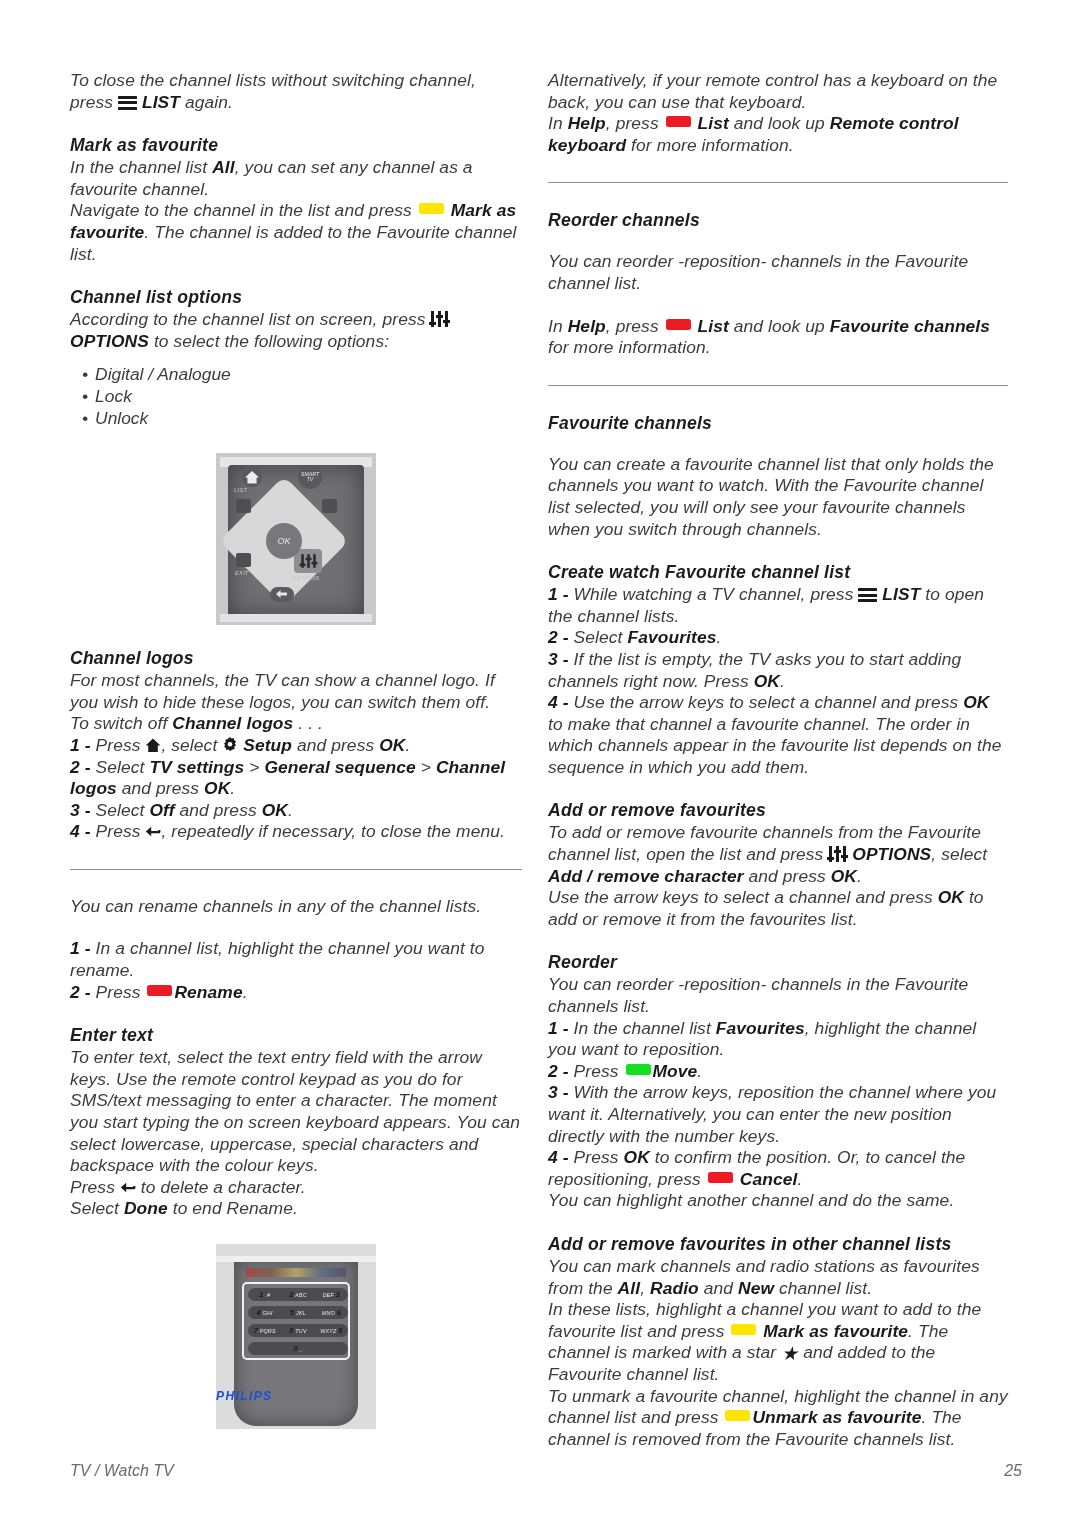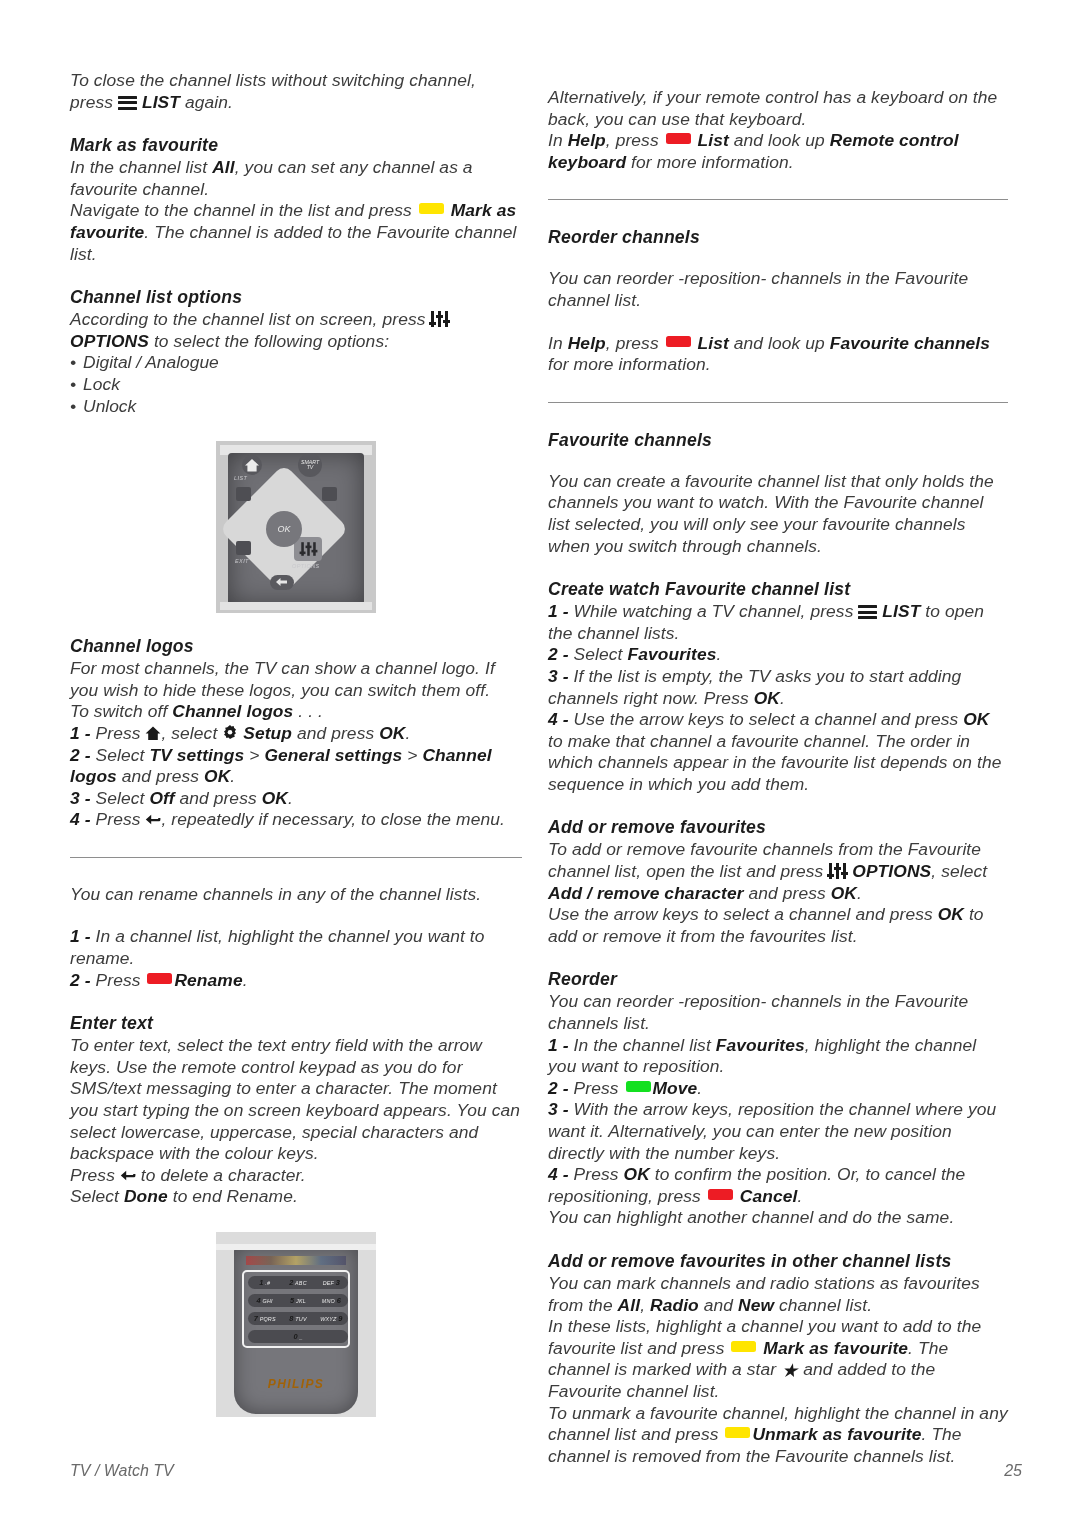--- a/index.html
+++ b/index.html
@@ -11,26 +11,26 @@
     color:#3c3c3c;
     -webkit-font-smoothing:antialiased;
   }
   .page { position:relative; width:1080px; height:1528px; padding:70px 72px 0 70px;font-style:italic; }
   .cols { display:flex; gap:26px; align-items:flex-start; }
   .col { width:460px; }
   .col.right { width:468px; }
 
   p, .line { margin:0; font-size:17.4px; line-height:21.6px; letter-spacing:0.1px; }
   .blk { margin:0 0 21px 0; }
-  .blk.tight { margin-bottom:0;margin-top:17px; }
+  .blk.tight { margin-bottom:0; }
   h3 { margin:0 0 1px 0; font-size:17.6px; line-height:22px; font-weight:bold; color:#1d1d1d; letter-spacing:0.2px; }
   h3.spaced { margin-bottom:20px; }
   b, strong { color:#1a1a1a; font-weight:bold; }
   .num { font-weight:bold; color:#1a1a1a; }
-  ul { margin:0; padding:0; list-style:none; }
+  ul { margin:12px; padding:0; list-style:none; }
   li { font-size:17.4px; line-height:21.6px; }
   li:before { content:"\2022"; margin-right:7px; }
 
   hr.rule { border:0; border-top:1.3px solid #8e8e8e; margin:26px 0 26px 0; }
 
   
   .chip { display:inline-block; width:25px; height:11px; border-radius:2.5px; vertical-align:2px; margin:0 2px; }
   .chip.yellow { background:#ffe500; }
   .chip.red { background:#ed1c24; }
   .chip.green { background:#13e020; }
@@ -79,22 +79,22 @@
   .r2-body { position:absolute; left:18px; top:14px; width:124px; height:168px; background:#76767b;
              border-radius:5px 5px 22px 22px; box-shadow: inset 0 0 20px rgba(0,0,0,.4); }
   .r2-shelf { position:absolute; left:0px; top:12px; width:160px; height:6px; background:#efefef; }
   .r2-strip { position:absolute; left:30px; top:24px; width:100px; height:9px;
               background:linear-gradient(90deg,#b43b3b,#7a5f4a,#c9b25f,#5a6d86,#4a4a66); opacity:.75; }
   .r2-keys { position:absolute; left:26px; top:38px; width:108px; height:78px; border:2.5px solid #f2f2f2; border-radius:5px; }
   .r2-row { position:absolute; left:4px; width:100px; height:13px; background:#4b4b50; border-radius:7px;
             display:flex; align-items:center; color:#e9e9e9; font-size:5.4px; }
   .r2-k { flex:1; text-align:center; letter-spacing:.2px; }
   .r2-k b { font-size:7.4px; font-weight:bold; }
-  .r2-brand { position:absolute; left:0; bottom:26px; width:160px; text-align:center;
-              color:#a16207; font-size:12px; font-weight:bold; letter-spacing:1.4px; }
+  .r2-brand { position:absolute; left:0; bottom:26px; width:160px; 
+              color:#1d4ed8; font-size:12px; font-weight:bold; letter-spacing:1.4px; }
 
   .footer { position:absolute; left:70px; right:58px; bottom:48px; display:flex; justify-content:space-between;
             font-size:16px; color:#6a6a6a; }
 </style>
 </head>
 <body>
 
 <div class="page">
   <div class="cols">
 
@@ -164,21 +164,21 @@
       <div class="blk">
         <h3>Channel logos</h3>
         <p>For most channels, the TV can show a channel logo. If you wish to hide these logos, you can switch them off.</p>
         <p><span>To switch off </span><b>Channel logos</b><span> . . .</span></p>
         <p><span class="num">1 -</span> <span>Press </span><svg class="ic ic-home" viewBox="0 0 16 15" aria-hidden="true">
               <path d="M8 0.6 L15.4 7.4 H12.8 V14 H3.2 V7.4 H0.6 Z" fill="#1a1a1a"></path>
             </svg><span>, select </span><svg class="ic ic-gear" viewBox="0 0 16 16" aria-hidden="true">
               <path d="M8 0 l1.5 1.6 2.1-.6.6 2.1L14 4.6l-1.2 1.8L14 8.2l-1.8 1.5.6 2.1-2.1.6L8 14l-1.5-1.6-2.1.6-.6-2.1L2 9.7l1.2-1.5L2 6.4l1.8-1.5L3.2 2.8l2.1-.6z" fill="#1a1a1a"></path>
               <circle cx="8" cy="7.2" r="2.3" fill="#fff"></circle>
             </svg> <b>Setup</b><span> and press </span><b>OK</b><span>.</span></p>
-        <p><span class="num">2 -</span> <span>Select </span><b>TV settings</b> &gt; <b>General settings</b> &gt; <b>Channel logos</b><span> and press </span><b>OK</b><span>.</span></p>
+        <p><span class="num">2 -</span> <span>Select </span><b>TV settings</b> &gt; <b>General sequence</b> &gt; <b>Channel logos</b><span> and press </span><b>OK</b><span>.</span></p>
         <p><span class="num">3 -</span> <span>Select </span><b>Off</b><span> and press </span><b>OK</b><span>.</span></p>
         <p><span class="num">4 -</span> <span>Press </span><svg class="ic ic-back" viewBox="0 0 16 13" aria-hidden="true">
               <path d="M6.2 1.2 L0.8 6 L6.2 10.8 V7.8 H14 Q15.4 7.8 15.4 6.3 V4.6 H13.2 V5.6 H6.2 Z" fill="#1a1a1a"></path>
             </svg><span>, repeatedly if necessary, to close the menu.</span></p>
       </div>
 
       <hr class="rule">
 
       <div class="blk">
         <p>You can rename channels in any of the channel lists.</p>

